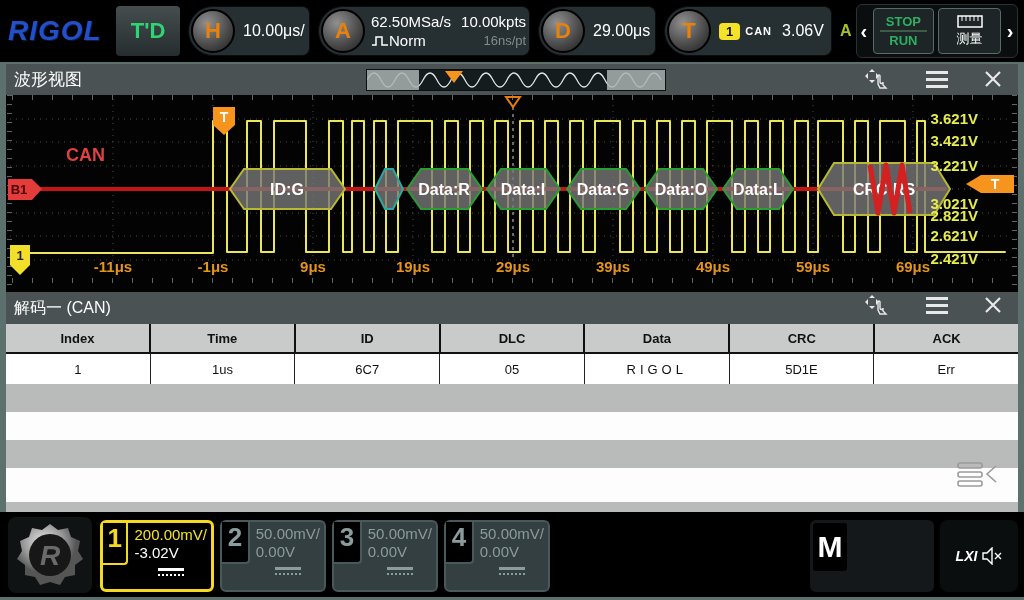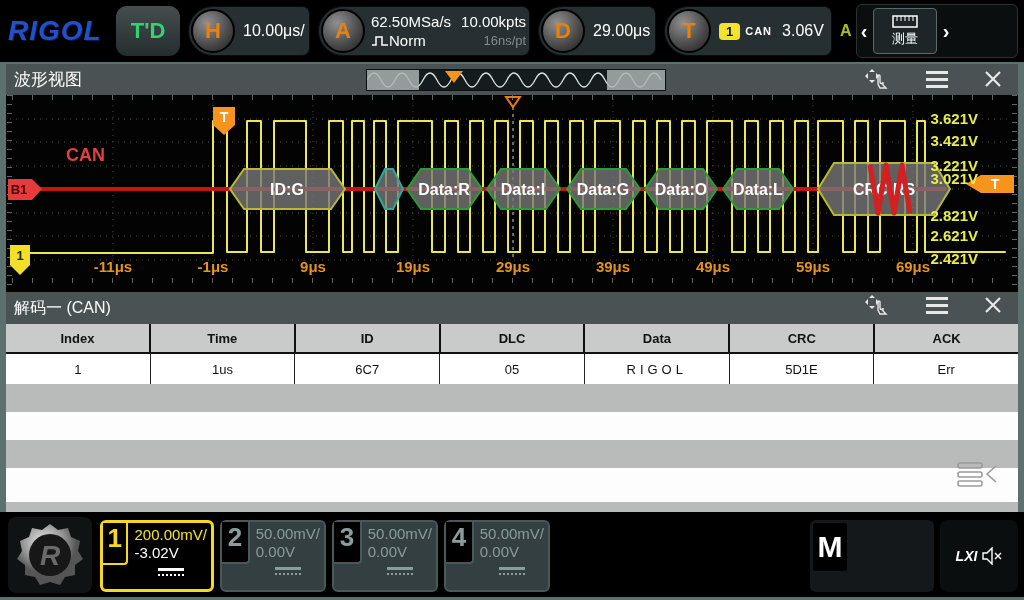--- a/index.html
+++ b/index.html
@@ -3,21 +3,21 @@
 <meta charset="utf-8">
 <style>
   * { margin:0; padding:0; box-sizing:border-box; }
   html,body { width:1024px; height:600px; overflow:hidden; }
   body { background:#5c706e; font-family:"Liberation Sans", sans-serif; position:relative; }
 
   
   .topbar { position:absolute; left:0; top:0; width:1024px; height:62px; background:#000; }
   .logo { position:absolute; left:8px; top:15px; font-size:28px; font-weight:bold; letter-spacing:1px;
           color:#2350c8; text-shadow:1px 1px 0 #0a1a4a; font-style:italic; }
-  .td-box { position:absolute; left:116px; top:6px; width:64px; height:50px; border-radius:11px;
+  .td-box { position:absolute; left:116px; top:6px; width:64px; height:50px; border-radius:4px;
             background:linear-gradient(#454d4f,#262d2f); display:flex; align-items:center; justify-content:center;
             color:#2fd573; font-weight:bold; font-size:22px; }
   .knob-group { position:absolute; top:6px; height:50px; background:#262f31; border:1px solid #0a0d0e;
                 border-radius:26px 8px 8px 26px; display:flex; align-items:center; }
   .knob { width:44px; height:44px; border-radius:50%; margin-left:2px; flex:none;
           background:radial-gradient(circle at 35% 30%, #909090, #4d4d4d 55%, #1d1d1d);
           display:flex; align-items:center; justify-content:center;
           color:#e8820c; font-weight:bold; font-size:22px; border:2px solid #000; }
   .kg-h { left:188px; width:122px; }
   .kg-a { left:318px; width:212px; }
@@ -162,20 +162,24 @@
   <div class="knob-group kg-t">
     <div class="knob">T</div>
     <span class="t-badge">1</span>
     <span class="t-bus">CAN</span>
     <span class="t-level">3.06V</span>
   </div>
   <span class="auto-ind">A</span>
 
   <div class="top-right">
     <span class="chev">‹</span>
+    <div class="srbtn">
+      <span class="l1">STOP</span>
+      <span class="l2">RUN</span>
+    </div>
     <div class="measbtn">
       <svg width="26" height="13" viewBox="0 0 26 13">
         <rect x="1" y="1" width="24" height="11" fill="none" stroke="#fff" stroke-width="1.5"></rect>
         <path d="M5 1 V6 M9 1 V6 M13 1 V6 M17 1 V6 M21 1 V6" stroke="#fff" stroke-width="1"></path>
       </svg>
       <span class="mlabel">测量</span>
     </div>
     <span class="chev">›</span>
   </div>
 </div>
@@ -282,21 +286,21 @@
 
       <g>
         <polygon points="4,150 24,150 24,170 14,180 4,170" fill="#f2df2a"></polygon>
         <text x="14" y="165" fill="#222200" font-size="13" font-weight="bold" text-anchor="middle">1</text>
       </g>
     </svg>
 
     <span class="vlabel" style="top:16px;">3.621V</span>
     <span class="vlabel" style="top:38px;">3.421V</span>
     <span class="vlabel" style="top:63px;">3.221V</span>
-    <span class="vlabel" style="top:76px;margin-left:16px;">3.021V</span>
+    <span class="vlabel" style="top:101px;margin-left:16px;">3.021V</span>
     <span class="vlabel" style="top:113px;">2.821V</span>
     <span class="vlabel" style="top:133px;">2.621V</span>
     <span class="vlabel" style="top:156px;">2.421V</span>
 
     <span class="tlabel" style="left:107px;">-11μs</span>
     <span class="tlabel" style="left:207px;">-1μs</span>
     <span class="tlabel" style="left:307px;">9μs</span>
     <span class="tlabel" style="left:407px;">19μs</span>
     <span class="tlabel" style="left:507px;">29μs</span>
     <span class="tlabel" style="left:607px;">39μs</span>

